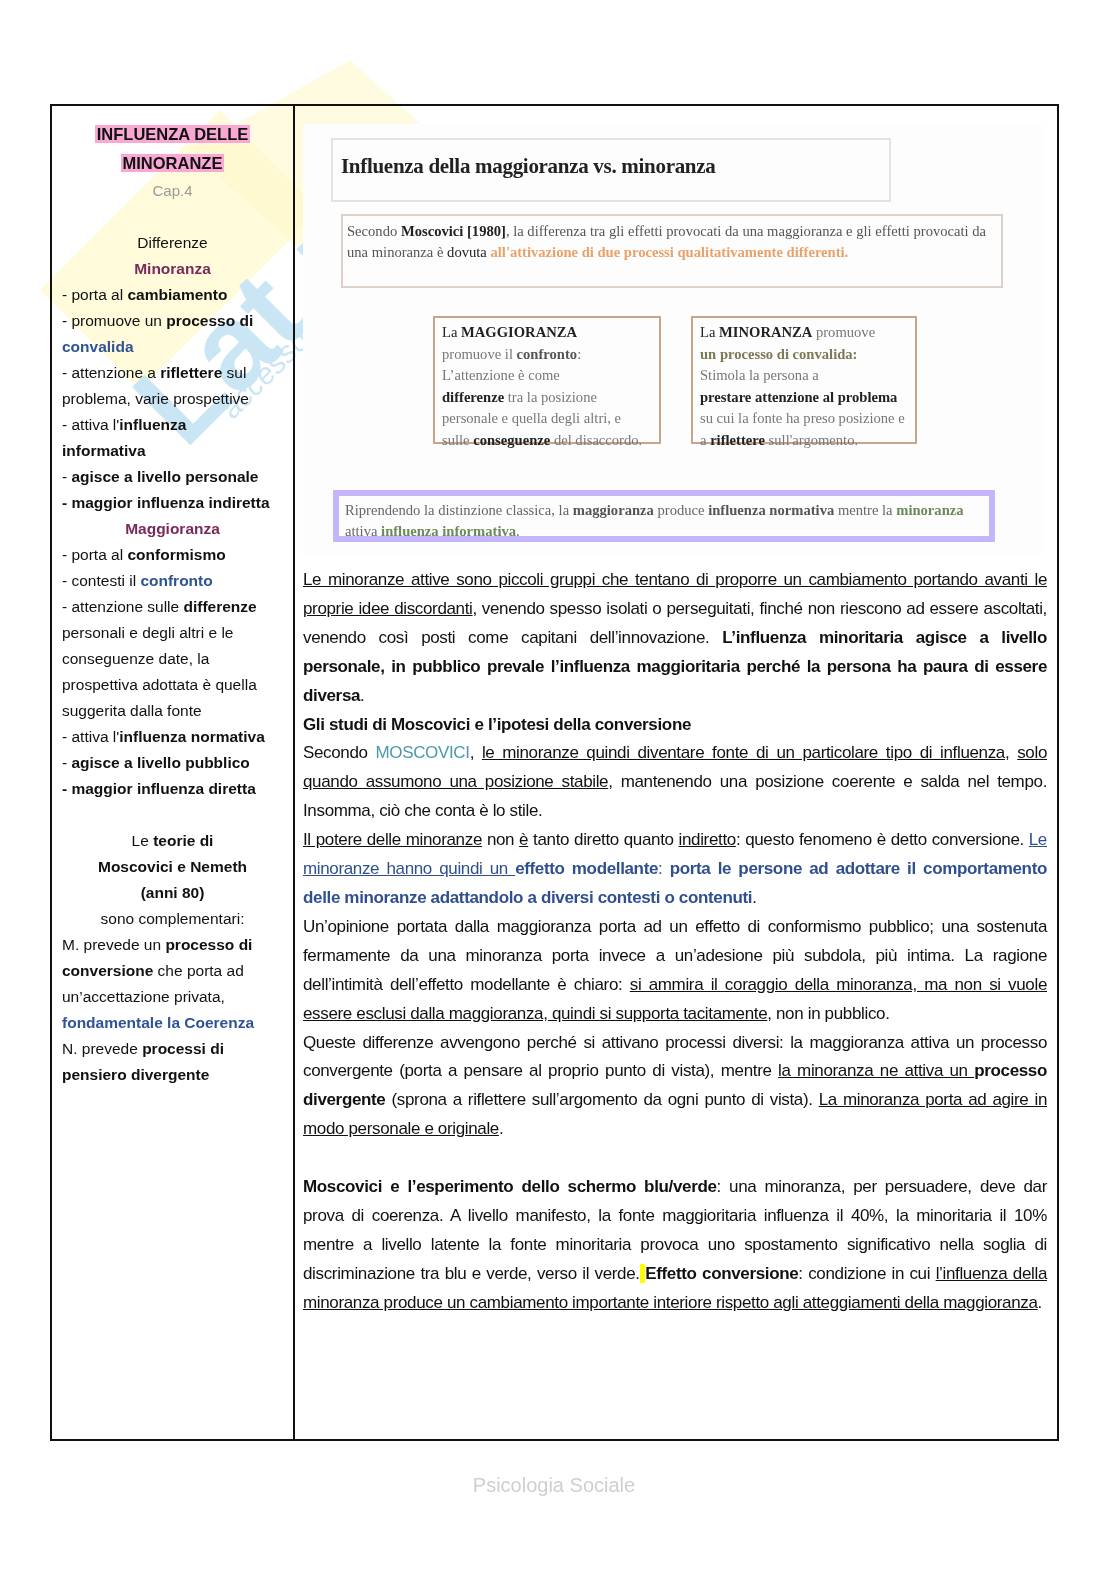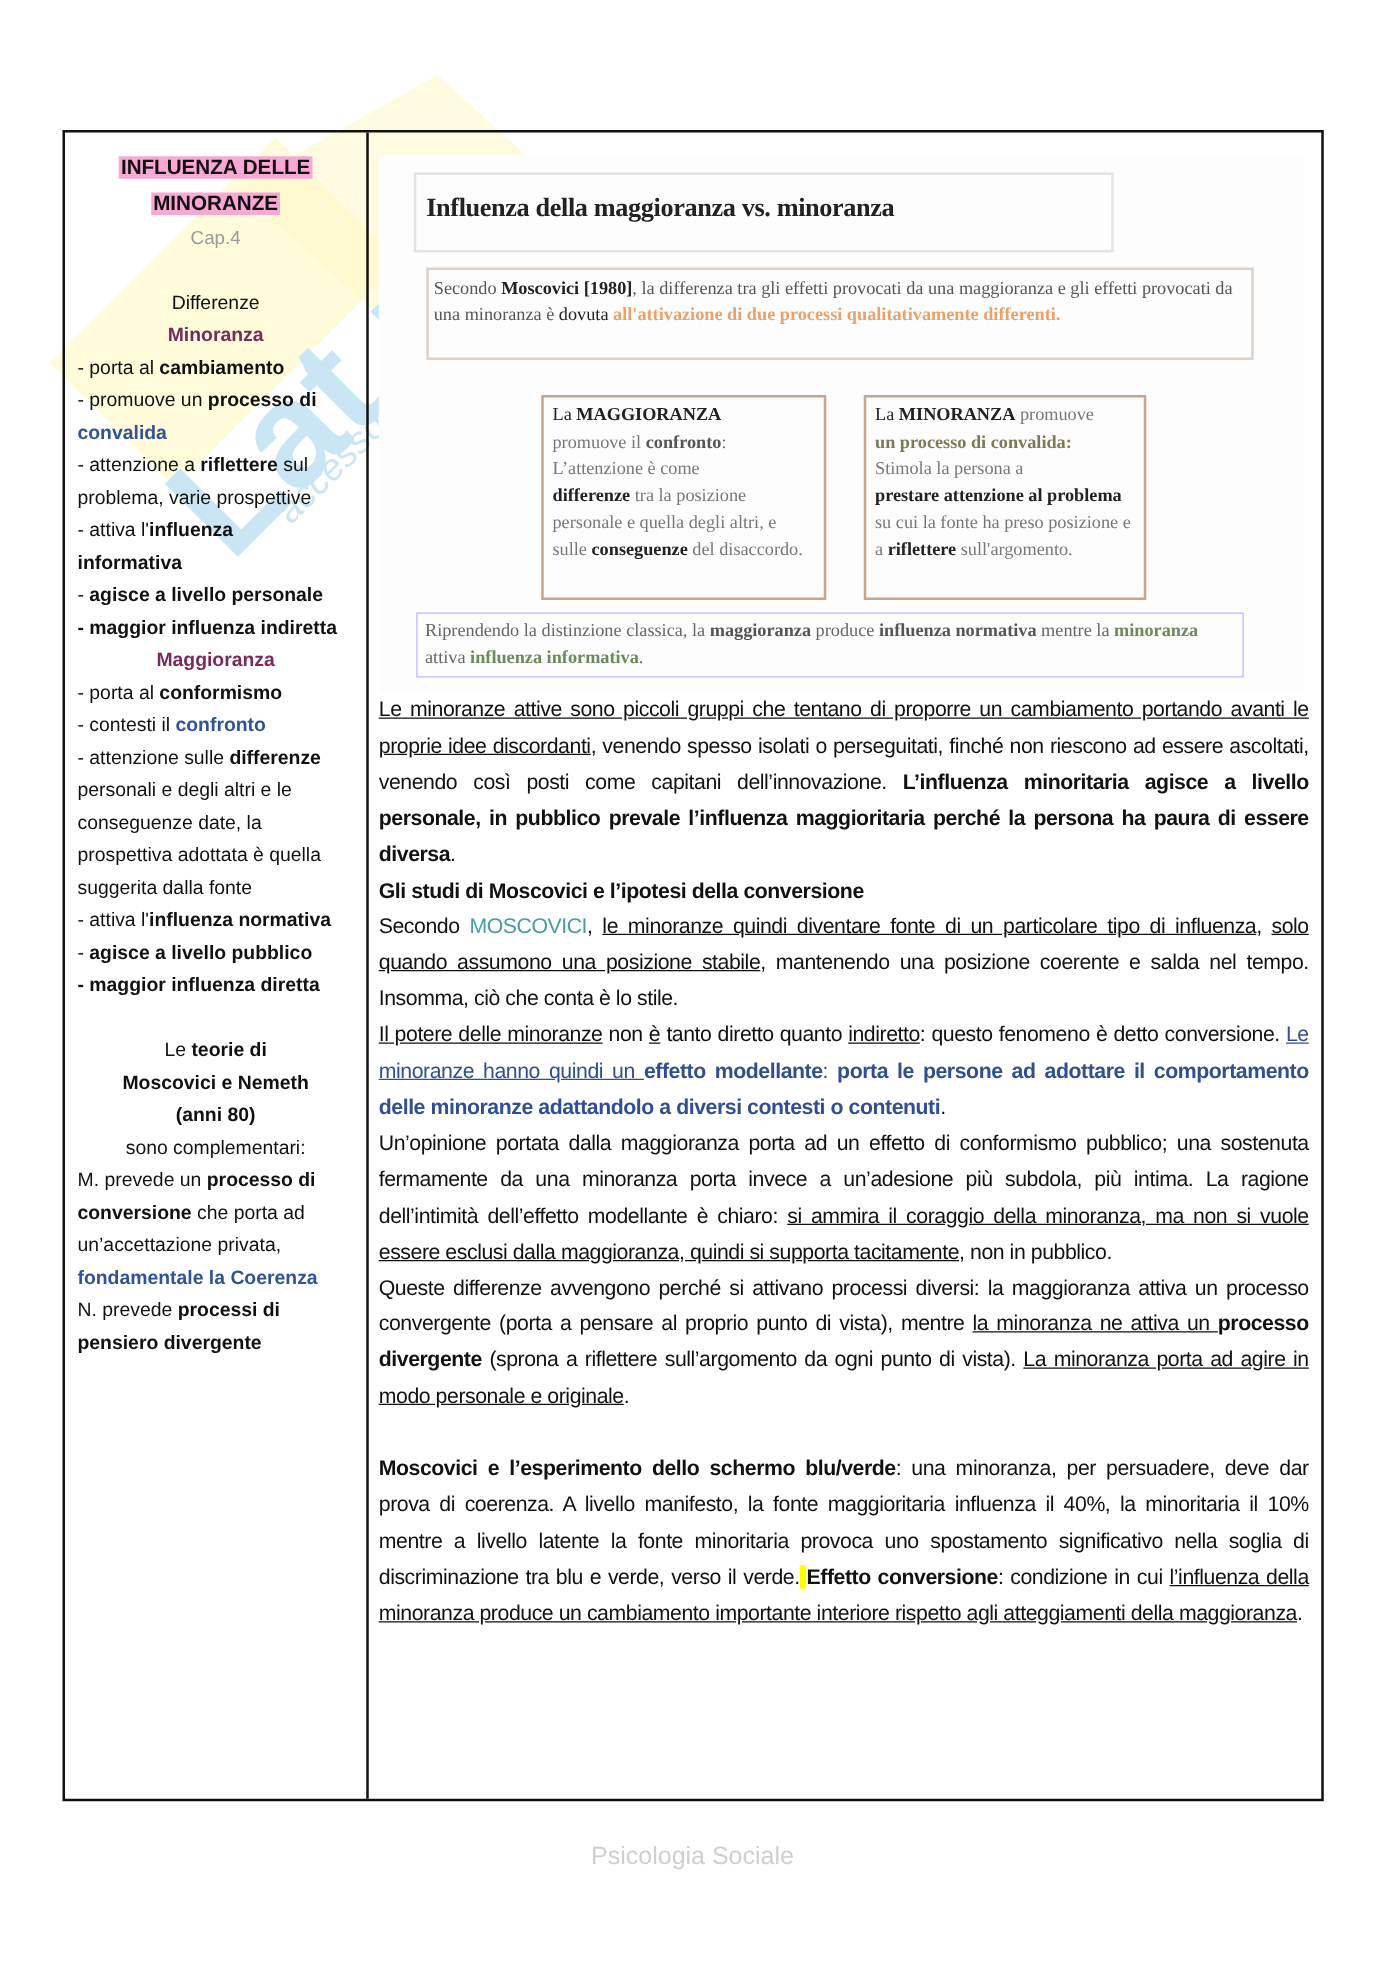--- a/index.html
+++ b/index.html
@@ -17,31 +17,31 @@
   .purple { color: #7a2a5a; font-weight: bold; }
   .blue { color: #2f5496; font-weight: bold; }
   .spacer { height: 26px; }
   b { font-weight: bold; }
 
   
   .slide { position: relative; width: 740px; height: 430px; margin-left: 0px; font-family: "Liberation Serif", serif; background: #fdfdfd; }
   .slide-title { position: absolute; left: 28px; top: 14px; width: 560px; height: 64px; border: 2px solid #e3e3e3; box-sizing: border-box; font-size: 21px; font-weight: bold; color: #222; padding: 14px 0 0 8px; letter-spacing: -0.3px; }
   .slide-intro { position: absolute; left: 38px; top: 90px; width: 662px; height: 74px; border: 2px solid #dcd0c8; box-sizing: border-box; font-size: 14.6px; line-height: 21px; color: #555; padding: 5px 4px; }
   .orange { color: #e8a26a; font-weight: bold; }
-  .slide-box { position: absolute; top: 192px; height: 164px; border: 2px solid #c9a48d; box-sizing: border-box; font-size: 14.6px; line-height: 21.5px; color: #777; padding: 4px 7px; }
+  .slide-box { position: absolute; top: 192px; height: 128px; border: 2px solid #c9a48d; box-sizing: border-box; font-size: 14.6px; line-height: 21.5px; color: #777; padding: 4px 7px; }
   .slide-box.maj { left: 130px; width: 228px; }
   .slide-box.min { left: 388px; width: 226px; }
   .dark { color: #222; font-weight: bold; }
   .mid { color: #555; font-weight: bold; }
   .olive { color: #7b7a55; font-weight: bold; }
-  .slide-summary { position: absolute; left: 30px; top: 366px; width: 662px; height: 52px; border: 1px solid #c4b5fd; box-sizing: border-box; font-size: 14.6px; line-height: 21px; color: #666; padding: 4px 6px; }
+  .slide-summary { position: absolute; left: 30px; top: 366px; width: 662px; height: 52px; border: 6px solid #c4b5fd; box-sizing: border-box; font-size: 14.6px; line-height: 21px; color: #666; padding: 4px 6px; }
   .summary-em { color: #555; font-weight: bold; }
   .summary-green { color: #6b8a5a; font-weight: bold; }
 
-  .body-text { margin-top: 0; font-size: 17px; line-height: 28.9px; text-align: justify; font-family: "Liberation Sans Narrow", "Liberation Sans", sans-serif; letter-spacing: -0.35px; }
+  .body-text { margin-top: 12px; font-size: 17px; line-height: 28.9px; text-align: justify; font-family: "Liberation Sans Narrow", "Liberation Sans", sans-serif; letter-spacing: -0.35px; }
   .body-text p { margin: 0; }
   .u { text-decoration: underline; }
   .teal { color: #4a9aaa; font-variant: small-caps; font-weight: normal; }
   .navy { color: #2f4f8f; }
   .navy-b { color: #2f4f8f; font-weight: bold; }
   .hl-yellow { background: #ffff00; }
   .blank-line { height: 28.9px; }
 
   .footer { position: absolute; top: 1474px; left: 0; width: 1108px; text-align: center; color: #cfcfcf; font-size: 20px; font-family: "Liberation Sans", sans-serif; }
 </style>

